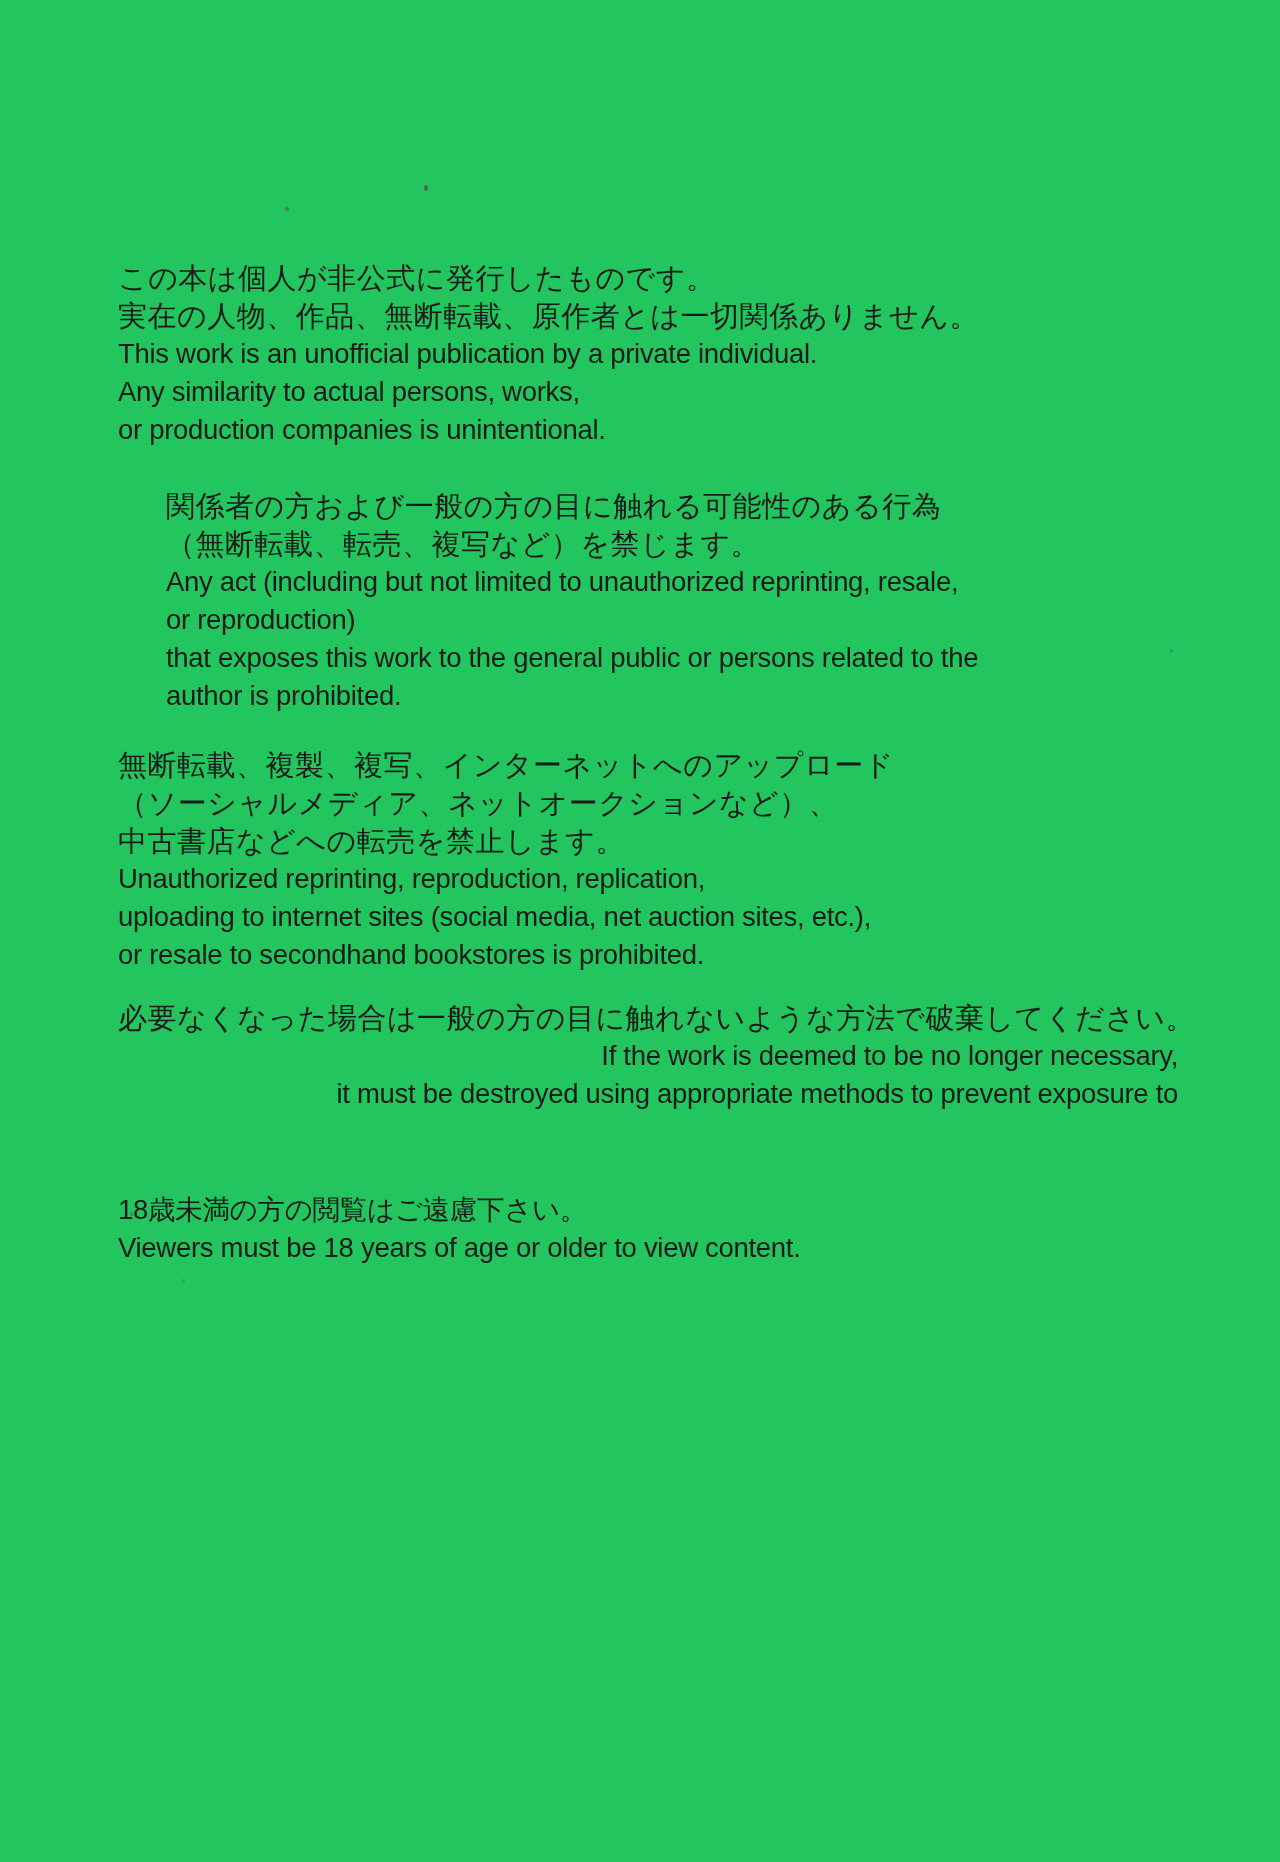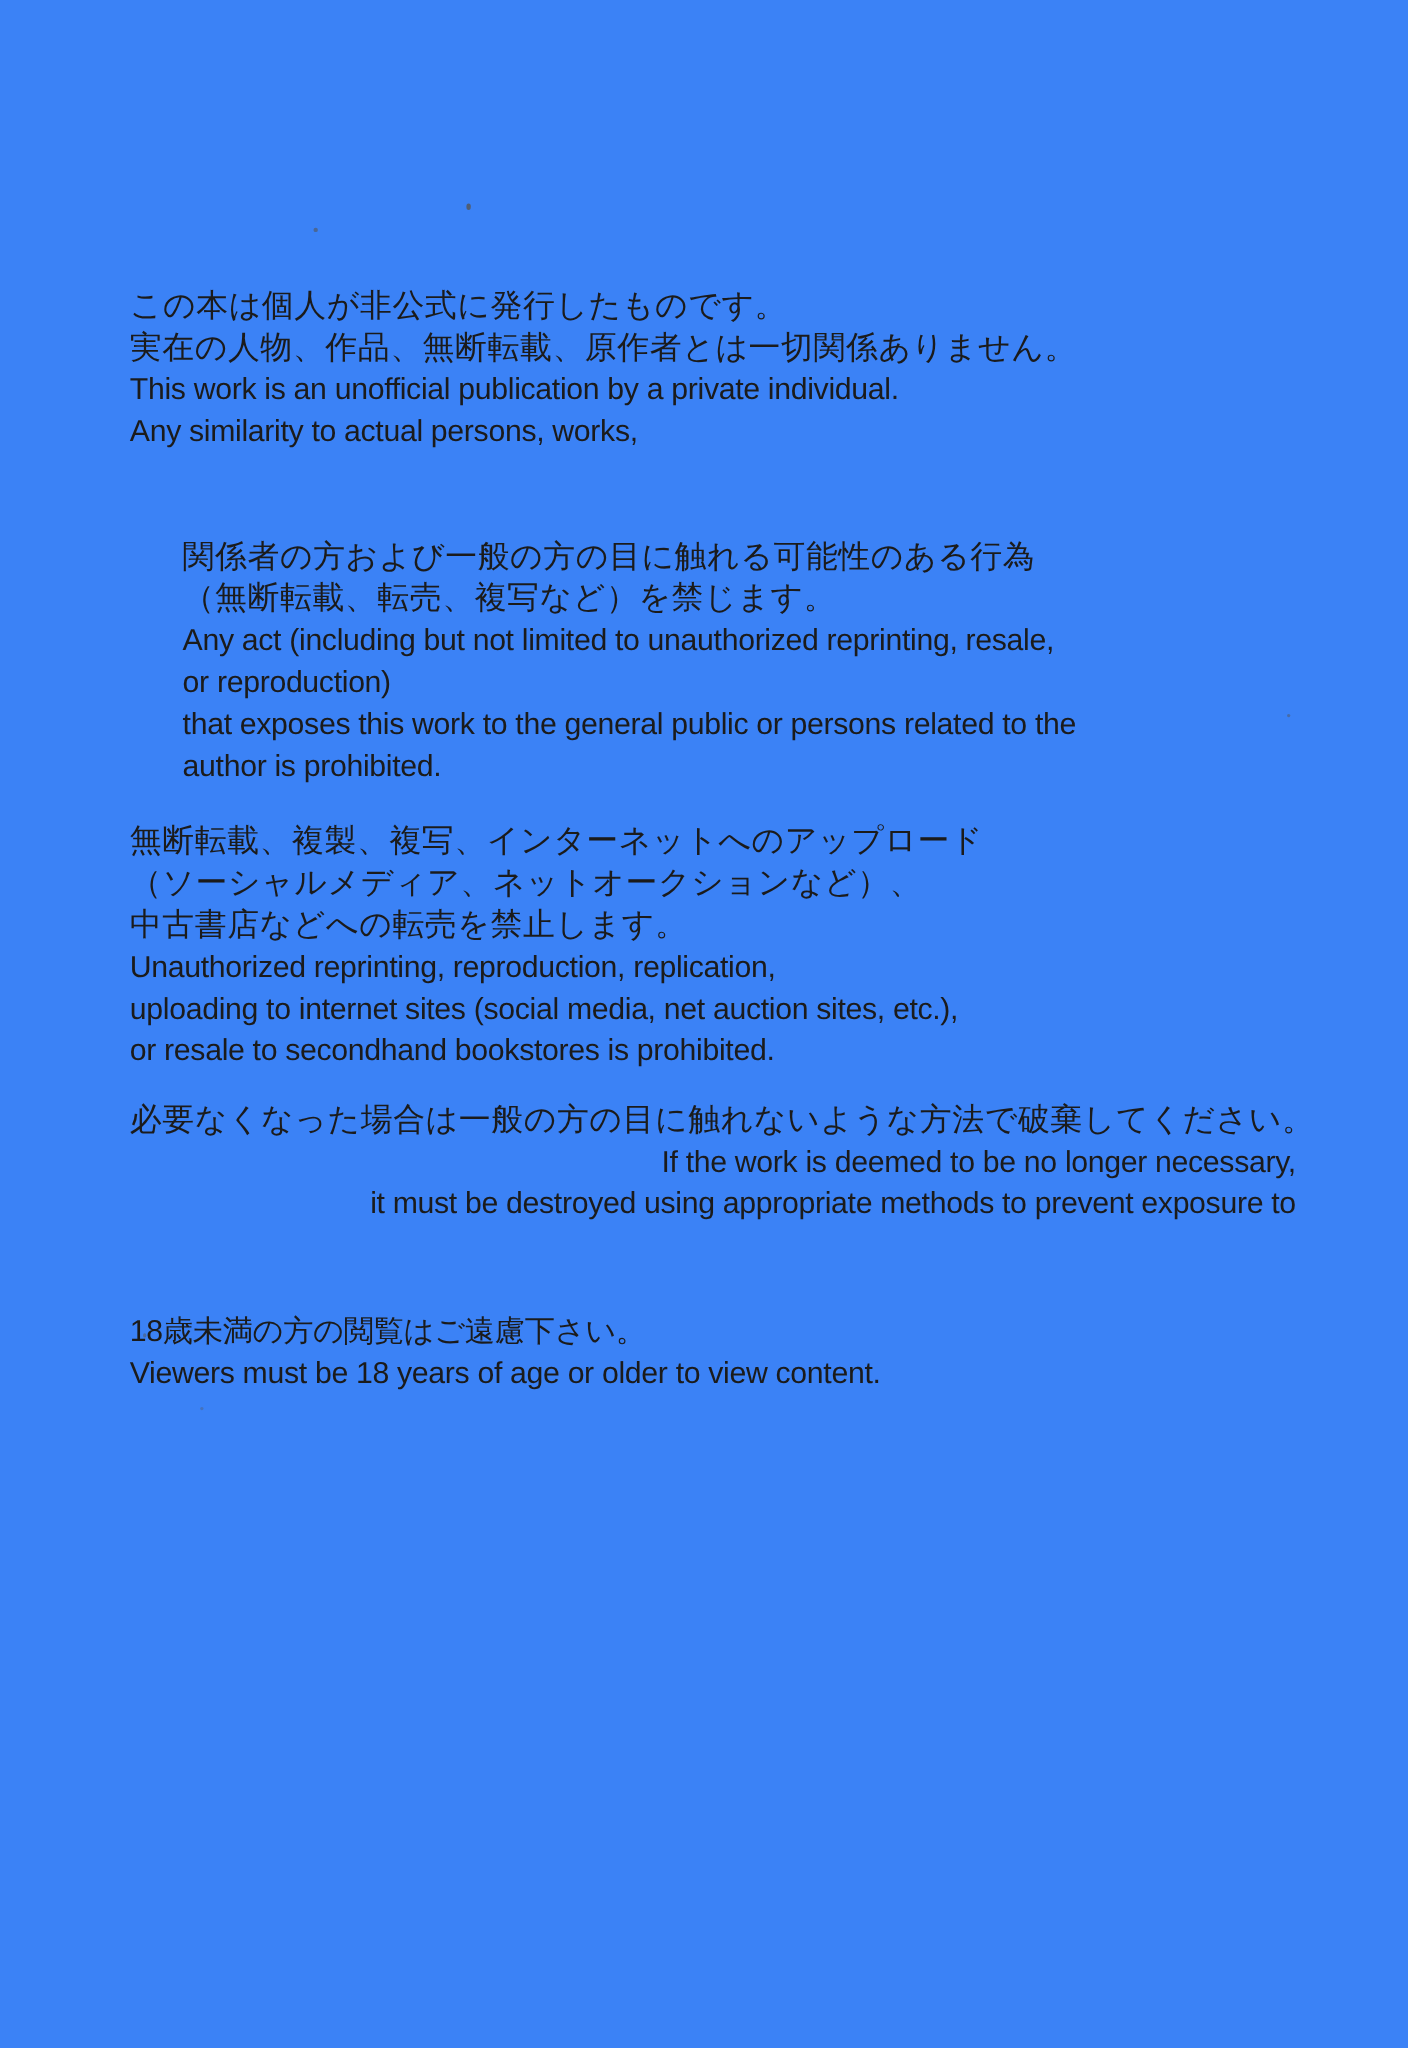--- a/index.html
+++ b/index.html
@@ -4,21 +4,21 @@
 <style>
   html, body {
     margin: 0;
     padding: 0;
     background: #e8e8e8;
   }
   .page {
     position: relative;
     width: 1280px;
     height: 1862px;
-    background: #3b82f6;
+    background: #22c55e;
     margin: 0 auto;
     overflow: hidden;
     font-family: "Liberation Sans", sans-serif;
     color: #1b1b1b;
   }
   .doc {
     position: absolute;
     left: 118px;
     top: 0;
     width: 1060px;
@@ -62,20 +62,21 @@
 </head>
 <body>
 
 <div class="page">
   <div class="doc" id="doc">
       <div class="block block-1">
         <div class="line jp">この本は個人が非公式に発行したものです。</div>
         <div class="line jp">実在の人物、作品、無断転載、原作者とは一切関係ありません。</div>
         <div class="line en">This work is an unofficial publication by a private individual.</div>
         <div class="line en">Any similarity to actual persons, works,</div>
+        <div class="line en">or production companies is unintentional.</div>
       </div>
       <div class="block block-2">
         <div class="line jp">関係者の方および一般の方の目に触れる可能性のある行為</div>
         <div class="line jp">（無断転載、転売、複写など）を禁じます。</div>
         <div class="line en">Any act (including but not limited to unauthorized reprinting, resale,</div>
         <div class="line en">or reproduction)</div>
         <div class="line en">that exposes this work to the general public or persons related to the</div>
         <div class="line en">author is prohibited.</div>
       </div>
       <div class="block block-3">

